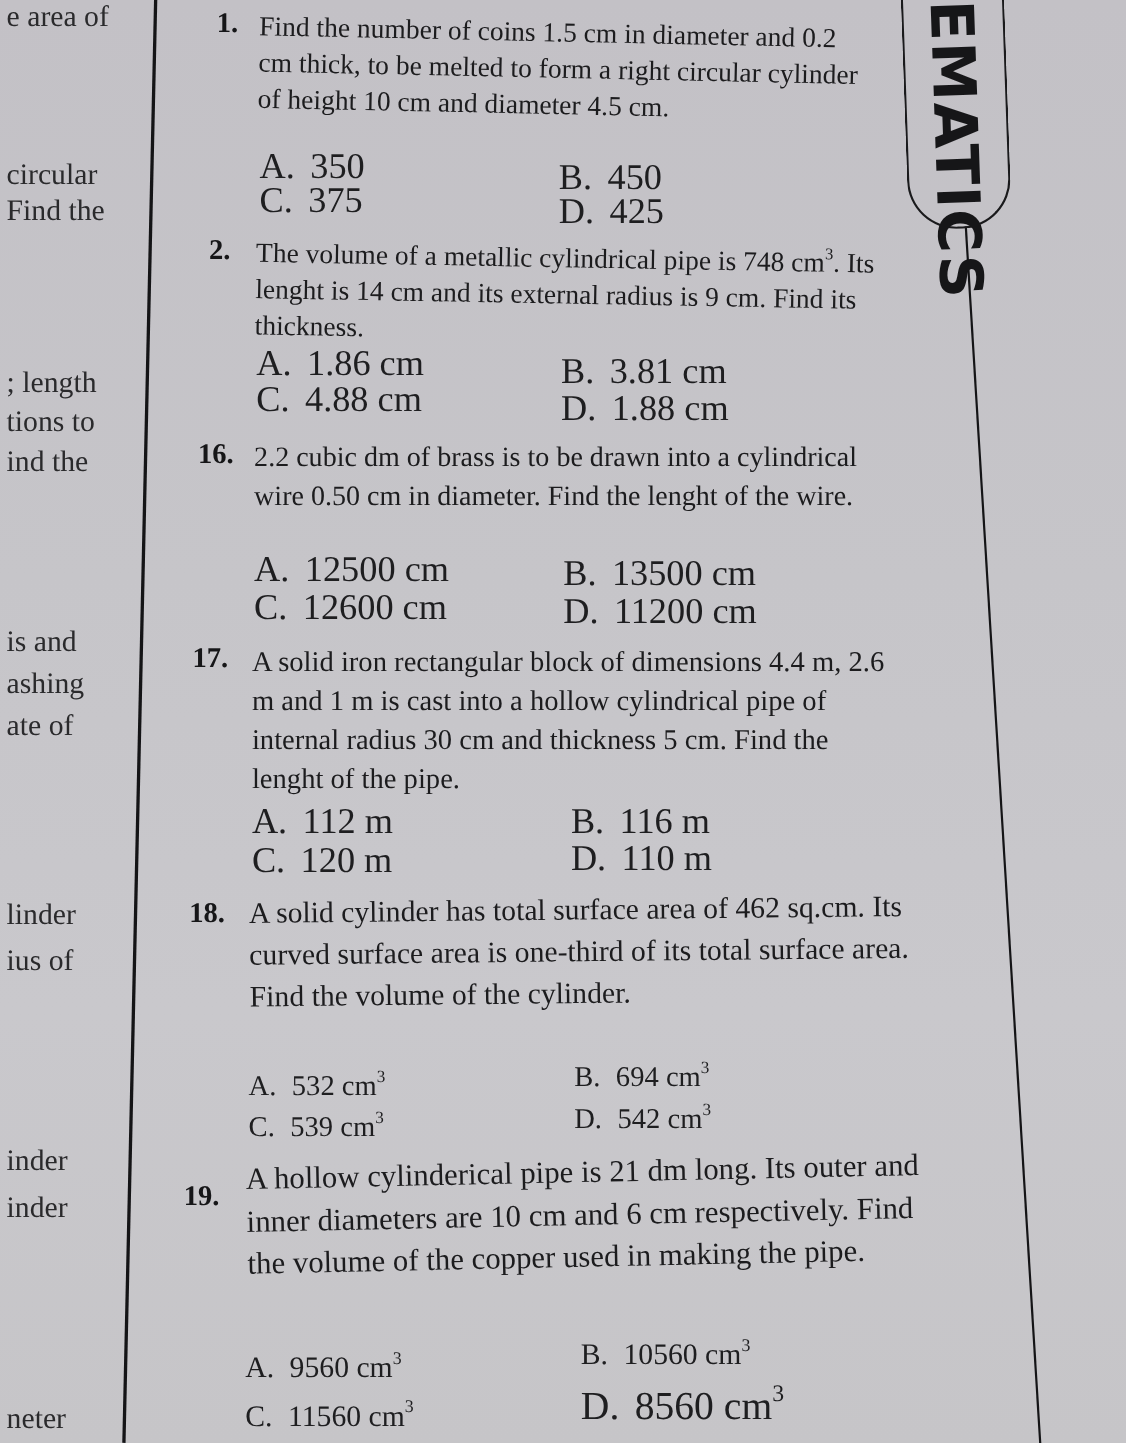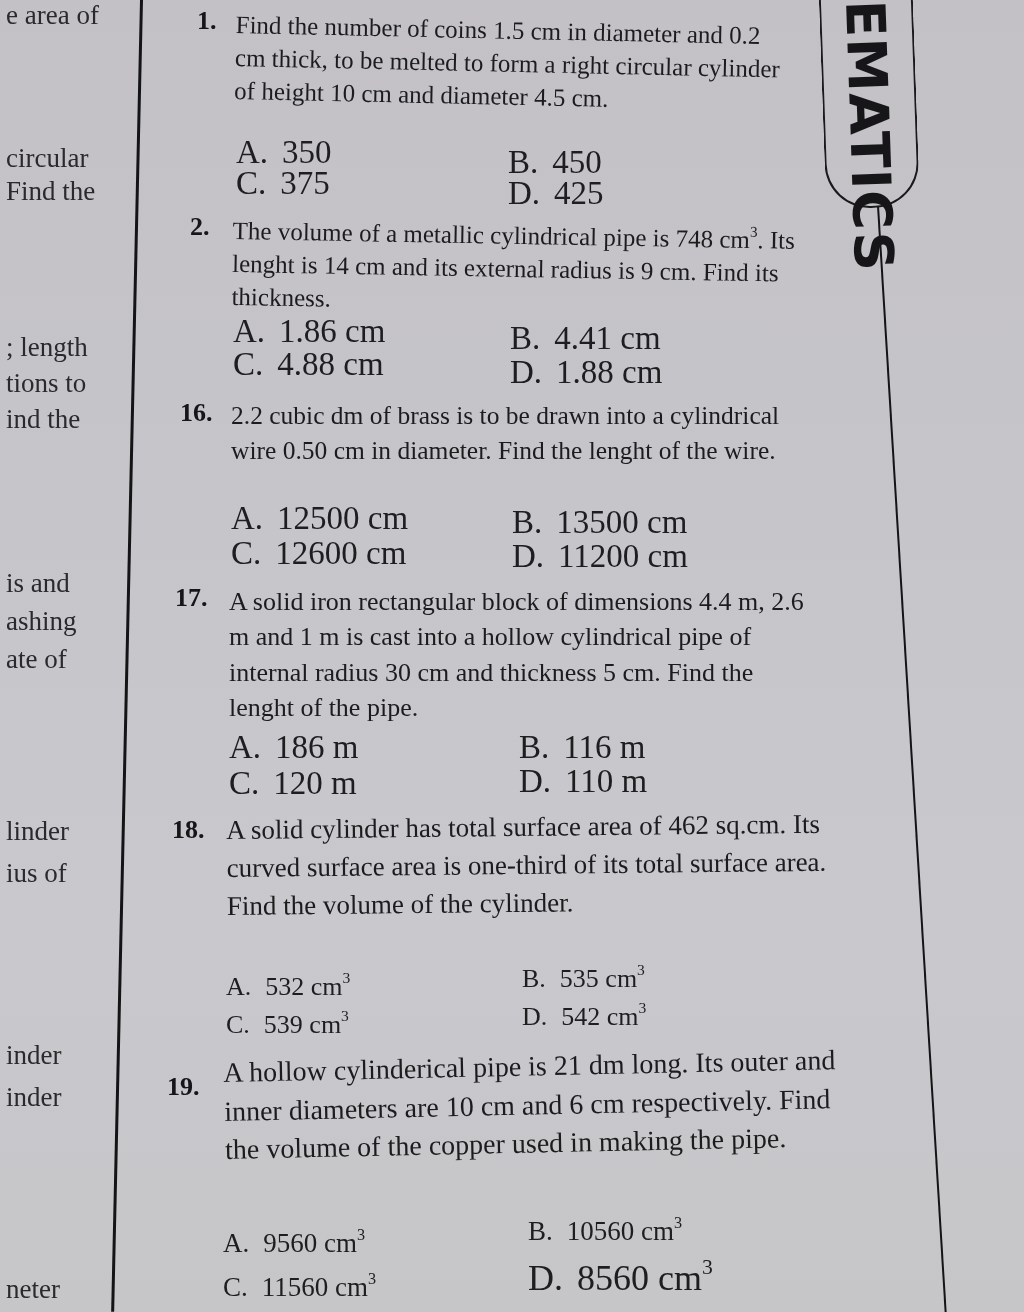--- a/index.html
+++ b/index.html
@@ -88,48 +88,48 @@
     <div class="opt" style="left:236px; top:134px"><span class="letter">A.</span><span>350</span></div>
     <div class="opt" style="left:508px; top:144px"><span class="letter">B.</span><span>450</span></div>
     <div class="opt" style="left:236px; top:165px"><span class="letter">C.</span><span>375</span></div>
     <div class="opt" style="left:508px; top:175px"><span class="letter">D.</span><span>425</span></div>
   </div>
 
   <div class="q">
     <div class="q-num" style="left:190px; top:212px">2.</div>
     <div class="q-text" style="left:233px; top:214px; width:565px; transform: rotate(1deg); transform-origin:left top;"><span>The volume of a metallic cylindrical pipe is 748 cm</span><sup>3</sup><span>. Its lenght is 14 cm and its external radius is 9 cm. Find its thickness.</span></div>
     <div class="opt" style="left:233px; top:313px"><span class="letter">A.</span><span>1.86 cm</span></div>
-    <div class="opt" style="left:510px; top:320px"><span class="letter">B.</span><span>4.41 cm</span></div>
+    <div class="opt" style="left:510px; top:320px"><span class="letter">B.</span><span>3.81 cm</span></div>
     <div class="opt" style="left:233px; top:346px"><span class="letter">C.</span><span>4.88 cm</span></div>
     <div class="opt" style="left:510px; top:354px"><span class="letter">D.</span><span>1.88 cm</span></div>
   </div>
 
   <div class="q">
     <div class="q-num" style="left:180px; top:398px">16.</div>
     <div class="q-text" style="left:231px; top:398px; width:575px; font-size:25.5px; line-height:1.38;">2.2 cubic dm of brass is to be drawn into a cylindrical wire 0.50 cm in diameter. Find the lenght of the wire.</div>
     <div class="opt" style="left:231px; top:500px"><span class="letter">A.</span><span>12500 cm</span></div>
     <div class="opt" style="left:512px; top:504px"><span class="letter">B.</span><span>13500 cm</span></div>
     <div class="opt" style="left:231px; top:535px"><span class="letter">C.</span><span>12600 cm</span></div>
     <div class="opt" style="left:512px; top:538px"><span class="letter">D.</span><span>11200 cm</span></div>
   </div>
 
   <div class="q">
     <div class="q-num" style="left:175px; top:583px">17.</div>
     <div class="q-text" style="left:229px; top:584px; width:590px; font-size:26px; line-height:1.36;">A solid iron rectangular block of dimensions 4.4 m, 2.6 m and 1 m is cast into a hollow cylindrical pipe of internal radius 30 cm and thickness 5 cm. Find the lenght of the pipe.</div>
-    <div class="opt" style="left:229px; top:729px"><span class="letter">A.</span><span>186 m</span></div>
+    <div class="opt" style="left:229px; top:729px"><span class="letter">A.</span><span>112 m</span></div>
     <div class="opt" style="left:519px; top:729px"><span class="letter">B.</span><span>116 m</span></div>
     <div class="opt" style="left:229px; top:765px"><span class="letter">C.</span><span>120 m</span></div>
     <div class="opt" style="left:519px; top:763px"><span class="letter">D.</span><span>110 m</span></div>
   </div>
 
   <div class="q">
     <div class="q-num" style="left:172px; top:815px">18.</div>
     <div class="q-text" style="left:226px; top:812px; width:610px; font-size:27px; line-height:1.4; transform: rotate(-0.6deg); transform-origin:left top;">A solid cylinder has total surface area of 462 sq.cm. Its curved surface area is one-third of its total surface area. Find the volume of the cylinder.</div>
     <div class="opt" style="left:226px; top:972px; font-size:26px"><span class="letter">A.</span><span>532 cm</span><sup>3</sup></div>
-    <div class="opt" style="left:522px; top:964px; font-size:26px"><span class="letter">B.</span><span>535 cm</span><sup>3</sup></div>
+    <div class="opt" style="left:522px; top:964px; font-size:26px"><span class="letter">B.</span><span>694 cm</span><sup>3</sup></div>
     <div class="opt" style="left:226px; top:1010px; font-size:26px"><span class="letter">C.</span><span>539 cm</span><sup>3</sup></div>
     <div class="opt" style="left:522px; top:1002px; font-size:26px"><span class="letter">D.</span><span>542 cm</span><sup>3</sup></div>
   </div>
 
   <div class="q">
     <div class="q-num" style="left:167px; top:1072px">19.</div>
     <div class="q-text" style="left:223px; top:1054px; width:622px; font-size:28px; line-height:1.38; transform: rotate(-1.2deg); transform-origin:left top;">A hollow cylinderical pipe is 21 dm long. Its outer and inner diameters are 10 cm and 6 cm respectively. Find the volume of the copper used in making the pipe.</div>
     <div class="opt" style="left:223px; top:1228px; font-size:27px"><span class="letter">A.</span><span>9560 cm</span><sup>3</sup></div>
     <div class="opt" style="left:528px; top:1216px; font-size:27px"><span class="letter">B.</span><span>10560 cm</span><sup>3</sup></div>
     <div class="opt" style="left:223px; top:1272px; font-size:27px"><span class="letter">C.</span><span>11560 cm</span><sup>3</sup></div>

